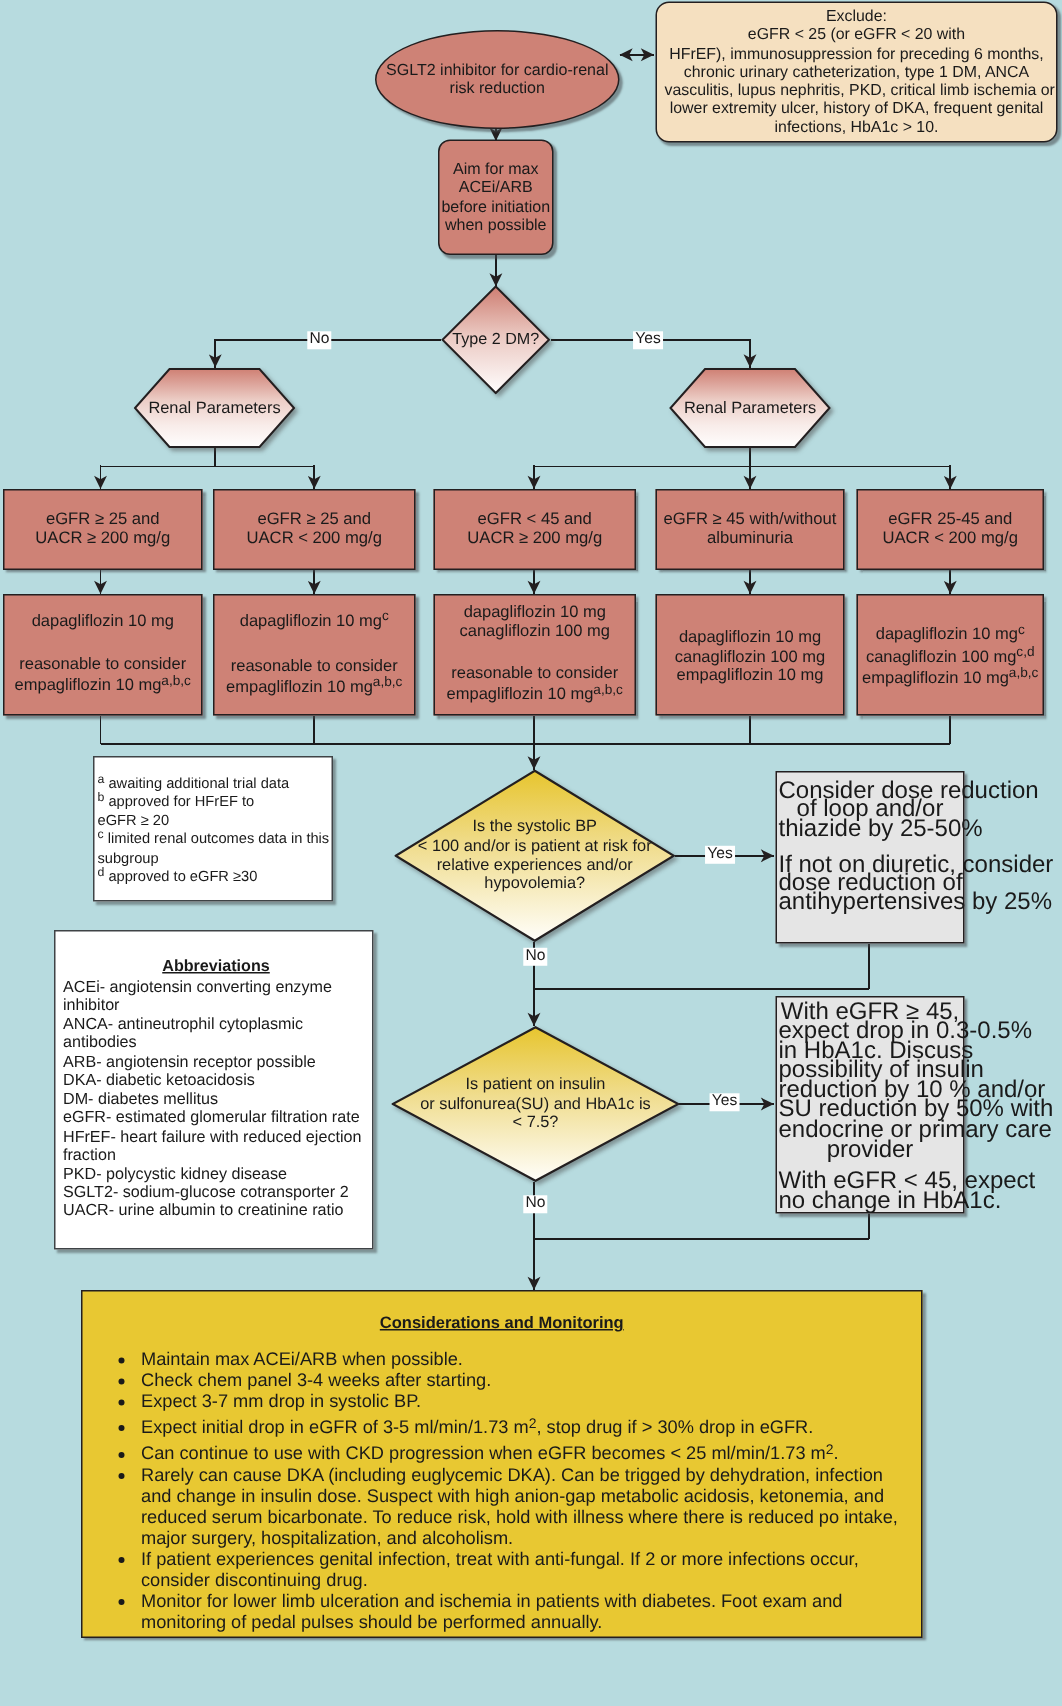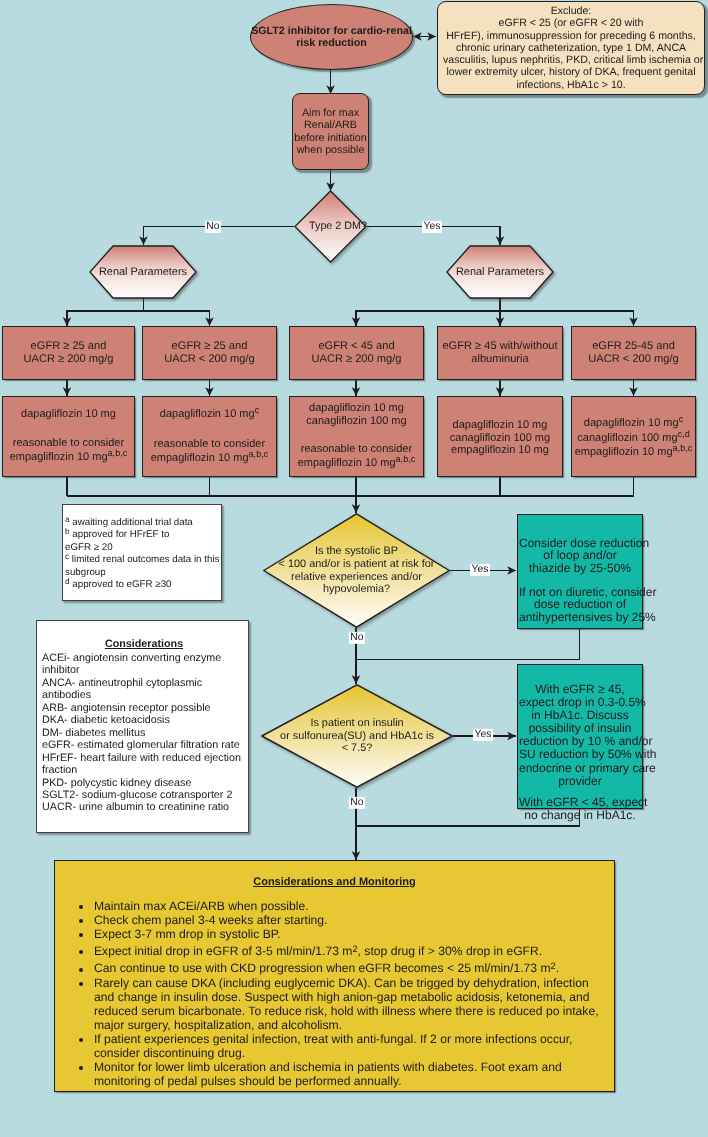--- a/index.html
+++ b/index.html
@@ -19,21 +19,21 @@
            box-shadow:2.2px 2.2px 1.4px rgba(70,75,78,.55);}
   .roundbox{background:#ce8276;border:1.4px solid #231f20;border-radius:8px;
             font-size:10.7px;line-height:12.25px;white-space:pre-wrap;
             box-shadow:2.2px 2.2px 1.4px rgba(70,75,78,.55);}
   .hexa{font-size:10.95px;line-height:13px;}
   .hexa svg{position:absolute;left:0;top:0;width:100%;height:100%;
      filter:drop-shadow(2.2px 2.2px 1.3px rgba(70,70,70,.5));}
   .hexa .txt{position:relative;z-index:2;}
 
   .diamond-sal,.diamond-yel{font-size:10.9px;line-height:12.8px;white-space:pre-wrap;}
-  .diamond-sal{font-size:10.75px;text-align:right;}
+  .diamond-sal{font-size:10.75px;}
   .diamond-sal svg,.diamond-yel svg{position:absolute;left:0;top:0;width:100%;height:100%;
         filter:drop-shadow(2px 2px 1.4px rgba(60,60,60,.45));}
   .diamond-sal .txt,.diamond-yel .txt{position:relative;z-index:2;}
 
   .critbox{position:absolute;box-sizing:border-box;background:#ce8276;border:1.4px solid #231f20;
            display:flex;align-items:center;justify-content:center;text-align:center;
            font-size:11.1px;line-height:12.8px;white-space:pre-wrap;
            box-shadow:2.2px 2.2px 1.4px rgba(70,75,78,.55);}
   .drugbox{position:absolute;box-sizing:border-box;background:#ce8276;border:1.4px solid #231f20;
            display:flex;flex-direction:column;align-items:center;justify-content:center;text-align:center;
@@ -44,22 +44,22 @@
   [data-name="drug-box-4"] [data-name="drug-list"],[data-name="drug-box-5"] [data-name="drug-list"]{padding-top:3px;}
   .ctxt sup{font-size:9.3px;vertical-align:0.36em;line-height:1.85;}
 
   .plainbox{background:#fff;border:1.3px solid #3f4346;align-items:flex-start;
             box-shadow:2px 2px 1.4px rgba(70,75,78,.5);}
   .ftxt{font-size:9.78px;line-height:12.55px;text-align:left;padding:11.5px 0 0 2px;}
   .ftxt sup{font-size:8.2px;vertical-align:0.4em;}
   .atxt{font-size:10.75px;line-height:12.45px;text-align:left;padding:17px 2px 0 5px;}
   .abbr-title{text-align:center;font-weight:bold;text-decoration:underline;font-size:10.75px;line-height:13px;padding-bottom:1px;}
 
-  .yelbox{background:#14b8a6;border:1.4px solid #231f20;font-size:12px;line-height:12.4px;
-          white-space:pre-wrap;padding:15px 1px;box-shadow:2.2px 2.2px 1.4px rgba(70,75,78,.55);}
+  .yelbox{background:#e5e5e5;border:1.4px solid #231f20;font-size:16px;line-height:12.4px;
+          white-space:pre-wrap;padding:0 1px;box-shadow:2.2px 2.2px 1.4px rgba(70,75,78,.55);}
   .yelbox [data-name="text-line"]{white-space:nowrap;}
   .yelbox .txt{padding-top:9px;}
   .yelbox [data-name="spacer-line"]{height:8px;line-height:8px;}
   [data-name="bp-yes-action"] .txt{padding-top:7px;}
   [data-name="bp-yes-action"] [data-name="spacer-line"]{height:11.5px;line-height:11.5px;}
   [data-name="insulin-yes-action"] .txt{padding-top:3px;line-height:13.1px;}
 
   .elabel{position:absolute;background:#fff;font-size:10.4px;line-height:12.3px;padding:0 1.5px;
           color:#1a1a1a;z-index:5;transform:translate(-50%,-50%);white-space:nowrap;}
 
@@ -131,33 +131,33 @@
       <line data-name="edge-to-insulin" x1="356" y1="659" x2="356" y2="684" marker-end="url(#ah)"></line>
 
       <line data-name="edge-insulin-yes" x1="452.5" y1="736" x2="516" y2="736" marker-end="url(#ah)"></line>
 
       <path data-name="edge-insulin-no" d="M356 788 V826"></path>
       <path data-name="edge-insulinyes-return" d="M579.5 808 V826 M356 826 H579.5"></path>
       <line data-name="edge-to-considerations" x1="356" y1="825" x2="356" y2="860" marker-end="url(#ah)"></line>
     </g>
   </svg>
 
-  <div class="node ellipse" data-name="start-node" style="left:250px;top:4px;width:163px;height:66px;font-weight:bold;">
+  <div class="node ellipse" data-name="start-node" style="left:250px;top:20px;width:163px;height:66px;">
     <div class="txt" data-name="start-node-label">
         <div data-name="text-line">SGLT2 inhibitor for cardio-renal</div>
         <div data-name="text-line">risk reduction</div>
       </div>
   </div>
 
   <div class="node exclude" data-name="exclude-box" style="left:437px;top:1px;width:268px;height:94px;justify-content:center;">
     <div class="txt" data-name="exclude-box-label"><div data-name="text-line">Exclude:</div><div data-name="text-line">eGFR &lt; 25 (or eGFR &lt; 20 with</div><div data-name="text-line">HFrEF), immunosuppression for preceding 6 months,</div><div data-name="text-line">chronic urinary catheterization, type 1 DM, ANCA</div><div data-name="text-line">vasculitis, lupus nephritis, PKD, critical limb ischemia or</div><div data-name="text-line">lower extremity ulcer, history of DKA, frequent genital</div><div data-name="text-line">infections, HbA1c &gt; 10.</div></div>
   </div>
 
   <div class="node roundbox" data-name="aim-box" style="left:292px;top:93px;width:77px;height:77px;">
-    <div class="txt" data-name="aim-box-label"><div data-name="text-line">Aim for max</div><div data-name="text-line">Renal/ARB</div><div data-name="text-line">before initiation</div><div data-name="text-line">when possible</div></div>
+    <div class="txt" data-name="aim-box-label"><div data-name="text-line">Aim for max</div><div data-name="text-line">ACEi/ARB</div><div data-name="text-line">before initiation</div><div data-name="text-line">when possible</div></div>
   </div>
 
   <div class="node diamond-sal" data-name="type2dm-decision" style="left:294px;top:190px;width:73px;height:73px;">
     <svg viewBox="0 0 73 73" preserveAspectRatio="none" data-name="diamond-shape">
         <defs>
           <linearGradient id="gsal2" x1="0" y1="0" x2="0" y2="1">
             <stop offset="0%" stop-color="#ce7e72"></stop>
             <stop offset="45%" stop-color="#eac7c0"></stop>
             <stop offset="100%" stop-color="#fffdfd"></stop>
           </linearGradient>
@@ -257,21 +257,21 @@
         <div data-name="footnote-line"><sup data-name="footnote-marker">b</sup> approved for HFrEF to</div>
         <div data-name="footnote-line">eGFR ≥ 20</div>
         <div data-name="footnote-line"><sup data-name="footnote-marker">c</sup> limited renal outcomes data in this</div>
         <div data-name="footnote-line">subgroup</div>
         <div data-name="footnote-line"><sup data-name="footnote-marker">d</sup> approved to eGFR ≥30</div>
       </div>
   </div>
 
   <div class="node plainbox" data-name="abbreviations-box" style="left:36px;top:620px;width:213px;height:213px;">
     <div class="txt atxt" data-name="abbreviations-content">
-      <div class="abbr-title" data-name="abbreviations-title">Considerations </div>
+      <div class="abbr-title" data-name="abbreviations-title">Abbreviations </div>
       <div id="abbr-items" data-name="abbreviations-items">
           <div data-name="abbreviation-item">ACEi- angiotensin converting enzyme</div>
           <div data-name="abbreviation-item">inhibitor</div>
           <div data-name="abbreviation-item">ANCA- antineutrophil cytoplasmic</div>
           <div data-name="abbreviation-item">antibodies</div>
           <div data-name="abbreviation-item">ARB- angiotensin receptor possible</div>
           <div data-name="abbreviation-item">DKA- diabetic ketoacidosis</div>
           <div data-name="abbreviation-item">DM- diabetes mellitus</div>
           <div data-name="abbreviation-item">eGFR- estimated glomerular filtration rate</div>
           <div data-name="abbreviation-item">HFrEF- heart failure with reduced ejection</div>

